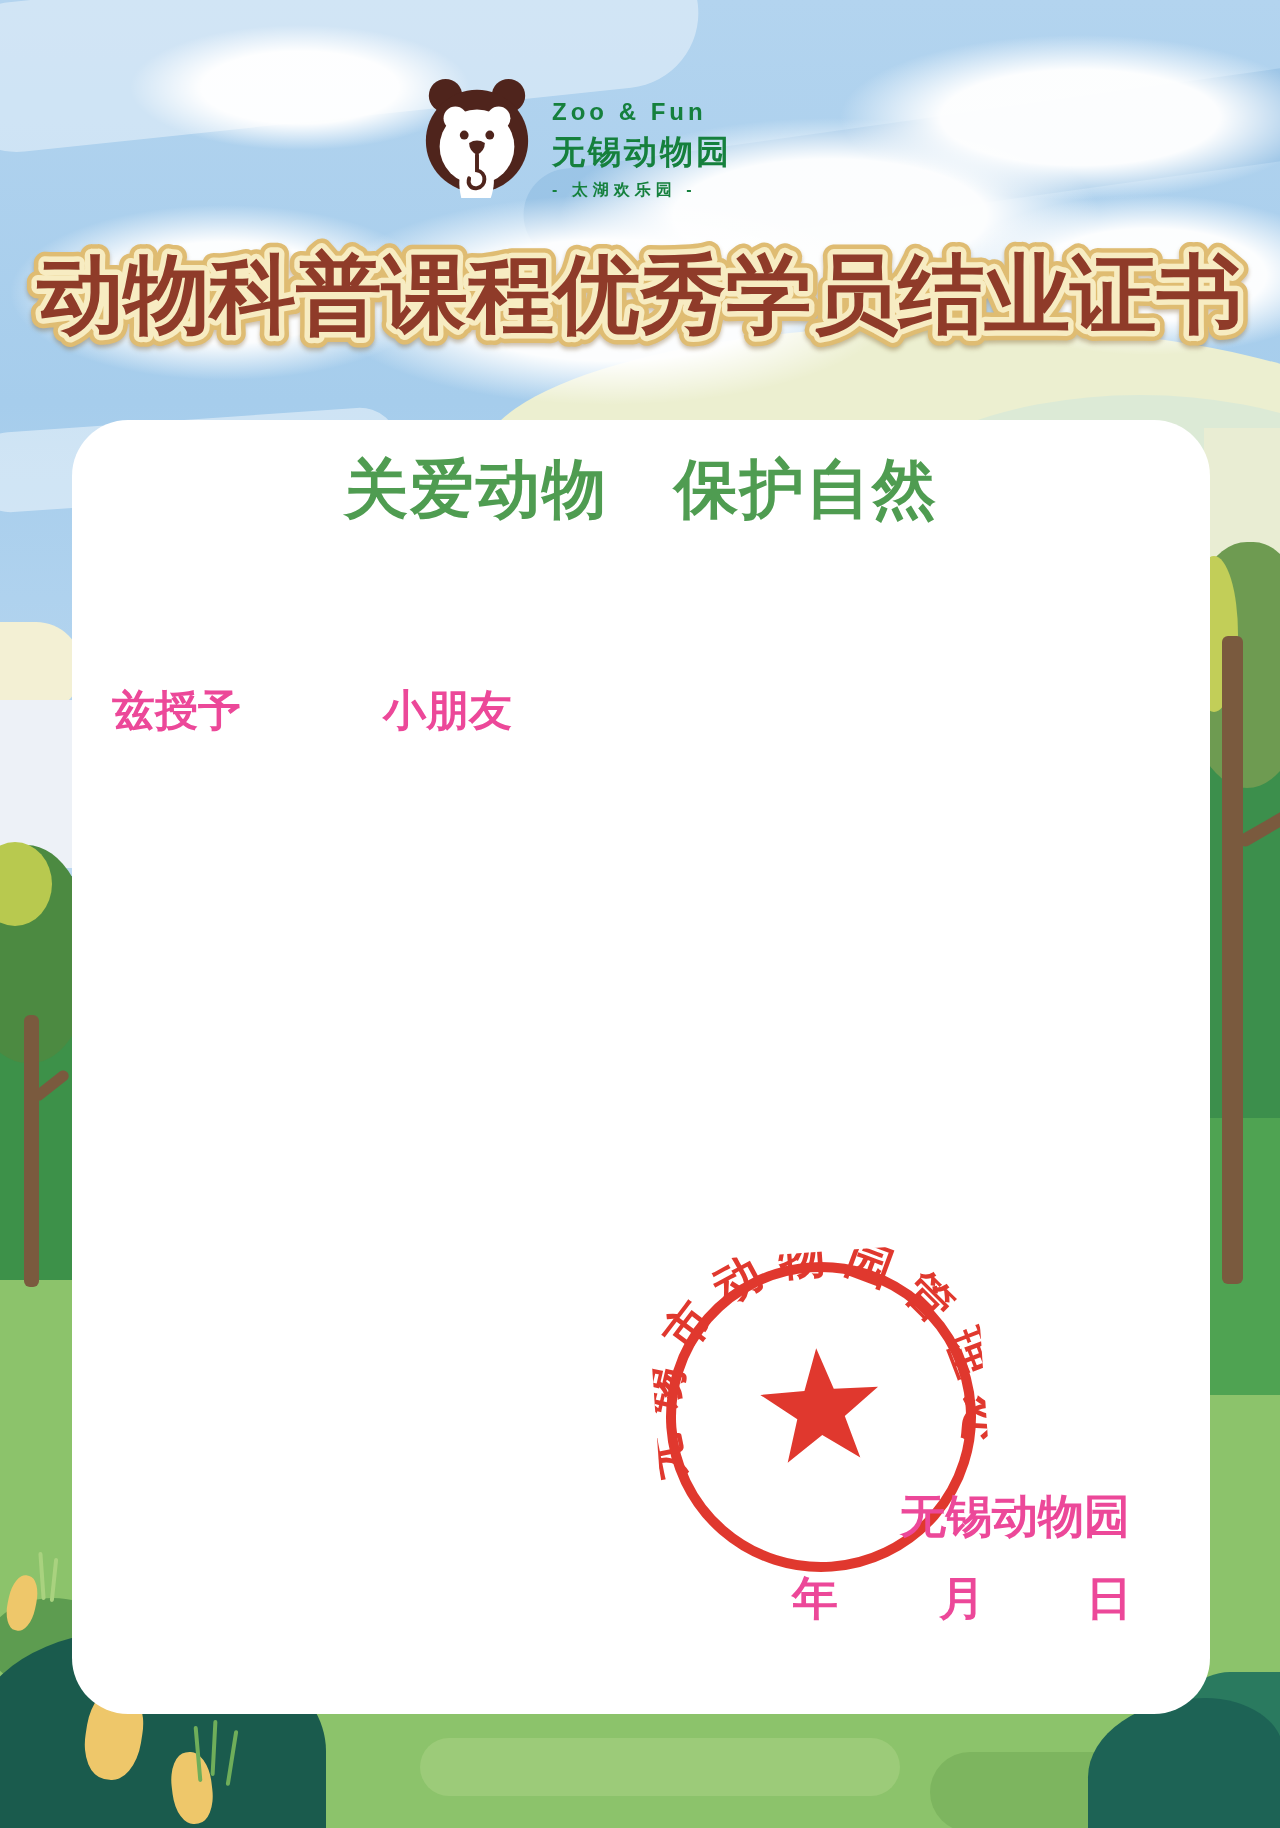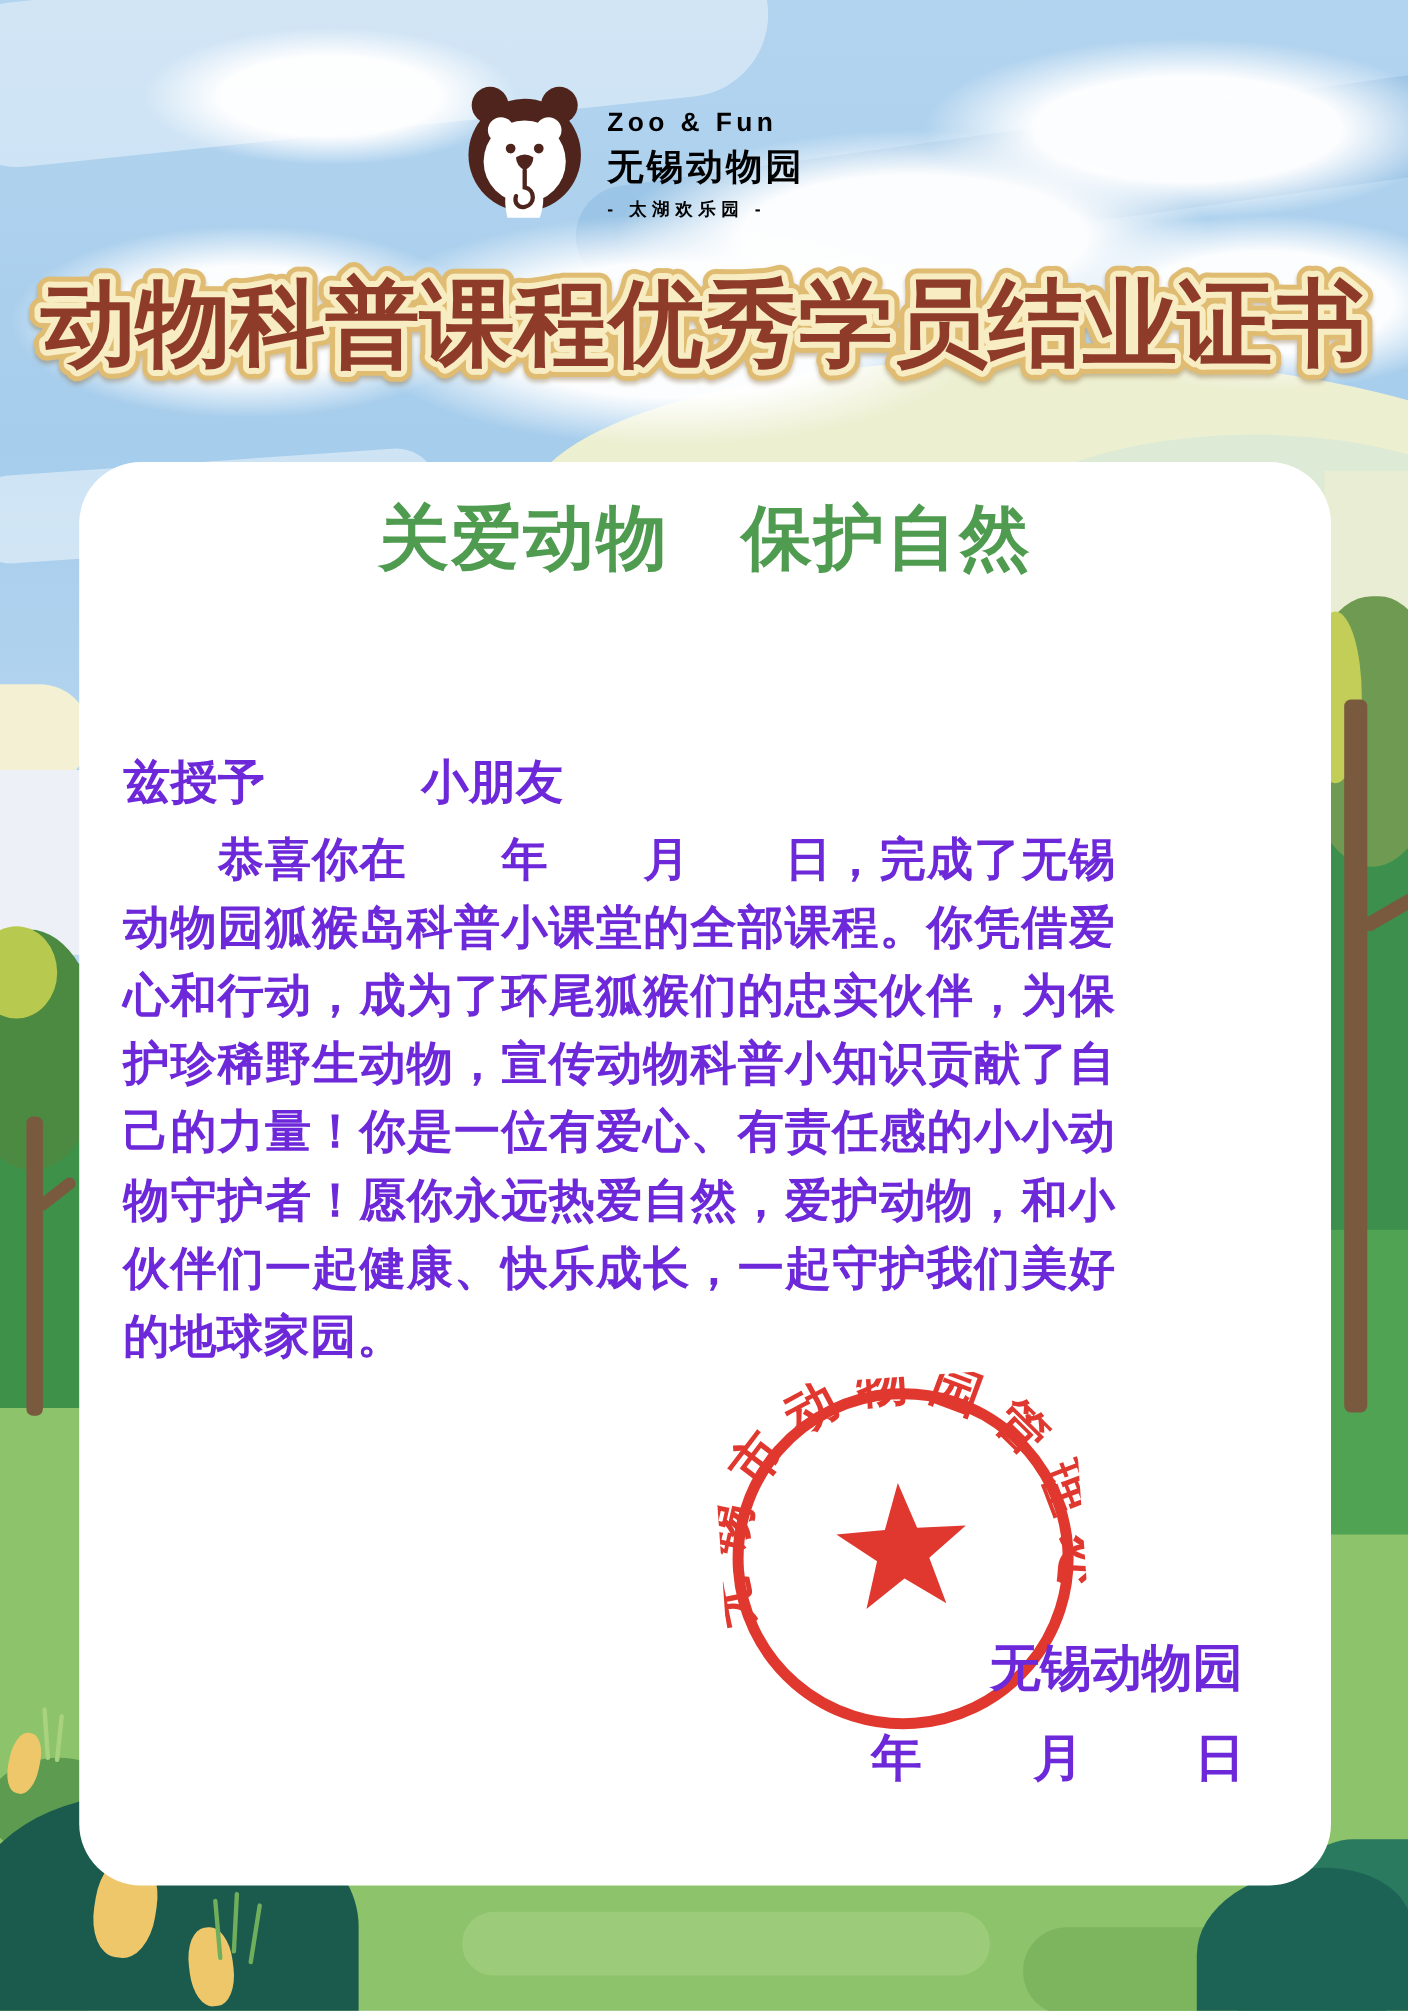--- a/index.html
+++ b/index.html
@@ -58,38 +58,38 @@
   .bushR2{left:1150px;top:1672px;width:135px;height:160px;background:#2a7a5f;transform:skewX(-18deg);border-radius:40% 20% 0 0;}
   .sprig{width:4px;height:56px;background:#6fae5a;border-radius:3px;}
   .sp1{left:196px;top:1726px;transform:rotate(-5deg);}
   .sp2{left:212px;top:1720px;transform:rotate(3deg);}
   .sp3{left:230px;top:1730px;transform:rotate(9deg);}
   .sp4{left:40px;top:1552px;height:48px;transform:rotate(-4deg);background:#a9d27f;}
   .sp5{left:52px;top:1558px;height:44px;transform:rotate(6deg);background:#a9d27f;}
 
   
   .logo{left:418px;top:72px;display:flex;align-items:flex-start;z-index:12;}
-  .logo-text{margin-left:16px;padding-top:26px;color:#000000;}
+  .logo-text{margin-left:16px;padding-top:26px;color:#15803d;}
   .brand-en{font-size:24px;font-weight:bold;letter-spacing:4px;}
   .brand-cn{font-size:33px;font-weight:bold;letter-spacing:3px;margin-top:4px;}
   .brand-sub{font-size:16px;font-weight:bold;letter-spacing:5px;margin-top:5px;text-align:left;}
 
   
   .title-svg{left:0;top:226px;width:1280px;height:130px;z-index:11;
              filter:drop-shadow(0 3px 2px rgba(115,80,30,.35));}
   .title-svg text{font-family:"Liberation Sans",sans-serif;font-weight:bold;font-size:86px;}
 
   
   .card{left:72px;top:420px;width:1138px;height:1294px;background:#ffffff;
         border-radius:56px;z-index:20;}
   .heading{position:absolute;left:0;top:26px;width:100%;text-align:center;
            font-size:64px;font-weight:bold;color:#4f9c51;letter-spacing:2px;}
   .subheading{position:absolute;left:0;top:138px;width:100%;text-align:center;
               font-size:37px;font-weight:bold;color:#58a355;letter-spacing:1px;}
-  .brown{color:#6d28d9;font-weight:bold;}
+  .brown{color:#ec4899;font-weight:bold;}
   .award{position:absolute;left:40px;top:262px;font-size:43px;}
   .award-gap{display:inline-block;width:142px;}
   .bodytext{position:absolute;left:40px;top:330px;width:902px;font-size:42px;
             line-height:62px;text-align:justify;text-indent:86px;letter-spacing:.5px;}
   .closing{position:absolute;left:40px;top:828px;font-size:42px;text-indent:86px;}
   .seal{position:absolute;left:584px;top:832px;width:330px;height:330px;
         opacity:.93;transform:rotate(-4deg);z-index:1;}
   .seal text{font-family:"Liberation Sans",sans-serif;font-weight:bold;font-size:46px;letter-spacing:16px;}
   .signature{position:absolute;left:803px;top:1066px;width:280px;text-align:center;
              font-size:46px;z-index:2;}
@@ -176,21 +176,20 @@
     <text x="640" y="98" text-anchor="middle" textLength="1205" lengthAdjust="spacingAndGlyphs" fill="#8f3b29" stroke="#f7ecc2" stroke-width="11" stroke-linejoin="round" paint-order="stroke">动物科普课程优秀学员结业证书</text>
   </svg>
 
   <div class="abs card">
     <div class="heading">关爱动物　保护自然</div>
 
     <div class="award brown">
       <span>兹授予</span><span class="award-gap"></span><span>小朋友</span>
     </div>
 
-    <div class="bodytext brown">恭喜你在　　年　　月　　日，完成了无锡动物园狐猴岛科普小课堂的全部课程。你凭借爱心和行动，成为了环尾狐猴们的忠实伙伴，为保护珍稀野生动物，宣传动物科普小知识贡献了自己的力量！你是一位有爱心、有责任感的小小动物守护者！愿你永远热爱自然，爱护动物，和小伙伴们一起健康、快乐成长，一起守护我们美好的地球家园。</div>
 
     <svg class="seal" viewBox="0 0 330 330">
       <circle cx="165" cy="165" r="150" fill="none" stroke="#de2a1f" stroke-width="10"></circle>
       <polygon fill="#de2a1f" points="165,96 179.7,137.8 224,138.8 188.8,165.7 201.4,208.2 165,183 128.6,208.2 141.2,165.7 106,138.8 150.3,137.8"></polygon>
       <path id="sealArc" d="M 38 238 A 146 146 0 1 1 292 238" fill="none"></path>
       <text fill="#de2a1f">
         <textPath href="#sealArc" startOffset="50%" text-anchor="middle">无锡市动物园管理处</textPath>
       </text>
     </svg>
 

